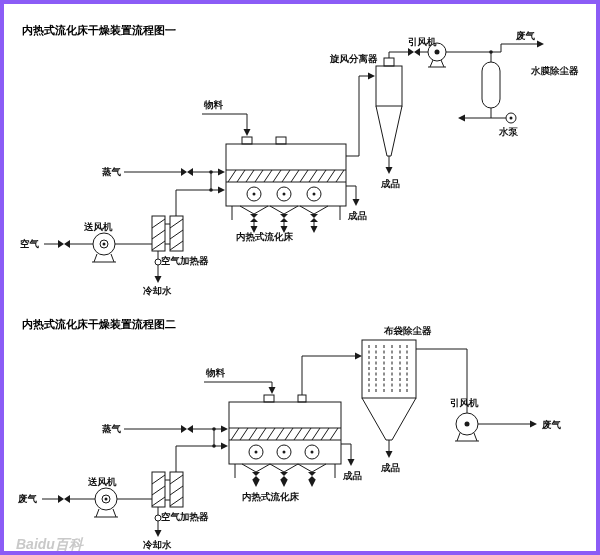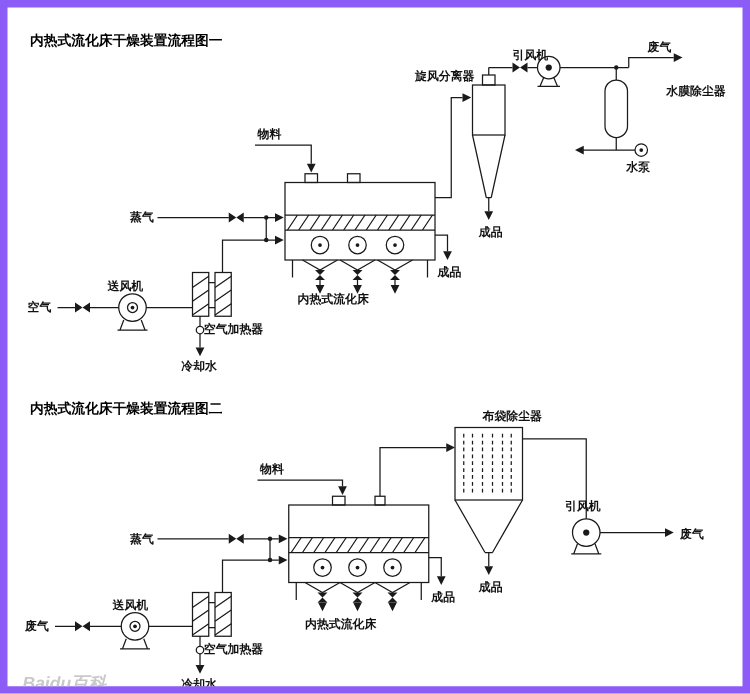--- a/index.html
+++ b/index.html
@@ -1,16 +1,16 @@
 <!DOCTYPE html>
 <html><head>
 <meta charset="utf-8">
 <style>
   body{margin:0;background:#fff}
-  .page{width:600px;height:555px;border:6px solid #8b5cf6;box-sizing:border-box;background:#fff;position:relative;overflow:hidden}
+  .page{width:600px;height:555px;border:4px solid #8b5cf6;box-sizing:border-box;background:#fff;position:relative;overflow:hidden}
   svg{display:block}
   .ln{fill:none;stroke:#1a1a1a;stroke-width:1}
   .fl{fill:#1a1a1a;stroke:none}
   .dash{fill:none;stroke:#1a1a1a;stroke-width:1;stroke-dasharray:3 2.5}
   .lbl{font:600 9.5px "Liberation Sans",sans-serif;fill:#111}
   .ttl{font:700 11px "Liberation Sans",sans-serif;fill:#000}
   .wm{font:700 14px "Liberation Sans",sans-serif;fill:#c9c9c9;font-style:italic}
 </style>
 </head>
 <body>

